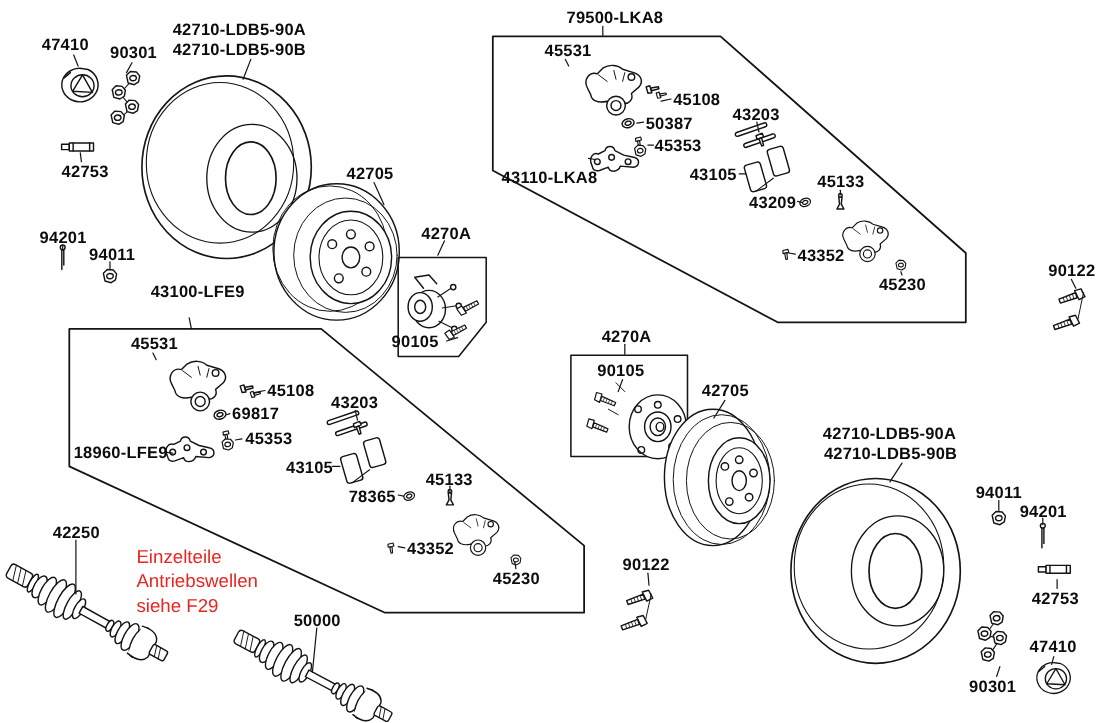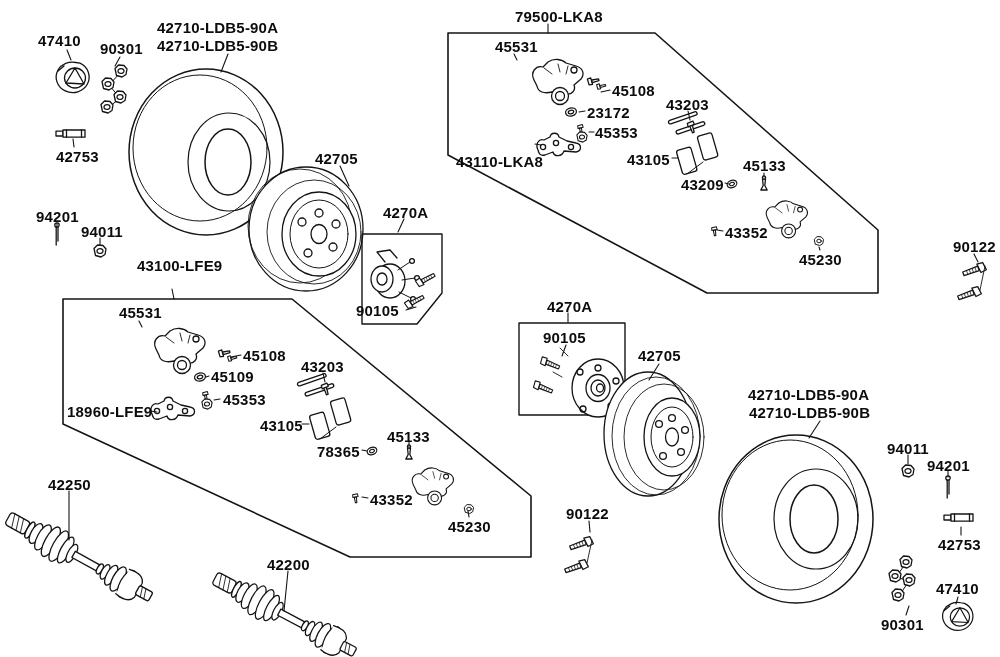--- a/index.html
+++ b/index.html
@@ -300,36 +300,36 @@
   <div class="plabel" style="left:56px;top:149px">42753</div>
   <div class="plabel" style="left:36px;top:209px">94201</div>
   <div class="plabel" style="left:81px;top:224px">94011</div>
   <div class="plabel" style="left:315px;top:151px">42705</div>
   <div class="plabel" style="left:383px;top:205px">4270A</div>
   <div class="plabel" style="left:356px;top:303px">90105</div>
 
   <div class="plabel" style="left:137px;top:258px">43100-LFE9</div>
   <div class="plabel" style="left:119px;top:305px">45531</div>
   <div class="plabel" style="left:243px;top:348px">45108</div>
-  <div class="plabel" style="left:211px;top:369px">45109</div>
+  <div class="plabel" style="left:211px;top:369px">69817</div>
   <div class="plabel" style="left:223px;top:392px">45353</div>
   <div class="plabel" style="left:67px;top:404px">18960-LFE9</div>
   <div class="plabel" style="left:301px;top:359px">43203</div>
   <div class="plabel" style="left:260px;top:418px">43105</div>
   <div class="plabel" style="left:317px;top:444px">78365</div>
   <div class="plabel" style="left:387px;top:429px">45133</div>
   <div class="plabel" style="left:370px;top:492px">43352</div>
   <div class="plabel" style="left:448px;top:519px">45230</div>
   <div class="plabel" style="left:48px;top:477px">42250</div>
-  <div class="plabel" style="left:267px;top:557px">42200</div>
+  <div class="plabel" style="left:267px;top:557px">50000</div>
 
   <div class="plabel" style="left:515px;top:9px">79500-LKA8</div>
   <div class="plabel" style="left:495px;top:39px">45531</div>
   <div class="plabel" style="left:612px;top:83px">45108</div>
-  <div class="plabel" style="left:587px;top:105px">23172</div>
+  <div class="plabel" style="left:587px;top:105px">50387</div>
   <div class="plabel" style="left:595px;top:125px">45353</div>
   <div class="plabel" style="left:456px;top:154px">43110-LKA8</div>
   <div class="plabel" style="left:666px;top:97px">43203</div>
   <div class="plabel" style="left:627px;top:152px">43105</div>
   <div class="plabel" style="left:743px;top:158px">45133</div>
   <div class="plabel" style="left:681px;top:177px">43209</div>
   <div class="plabel" style="left:725px;top:225px">43352</div>
   <div class="plabel" style="left:799px;top:252px">45230</div>
   <div class="plabel" style="left:953px;top:239px">90122</div>
 
@@ -338,14 +338,19 @@
   <div class="plabel" style="left:638px;top:348px">42705</div>
   <div class="plabel" style="left:748px;top:387px">42710-LDB5-90A</div>
   <div class="plabel" style="left:749px;top:405px">42710-LDB5-90B</div>
   <div class="plabel" style="left:887px;top:441px">94011</div>
   <div class="plabel" style="left:927px;top:458px">94201</div>
   <div class="plabel" style="left:938px;top:537px">42753</div>
   <div class="plabel" style="left:936px;top:581px">47410</div>
   <div class="plabel" style="left:881px;top:617px">90301</div>
   <div class="plabel" style="left:566px;top:506px">90122</div>
 
+  <div class="note" style="left:124px;top:496px">
+    <div>Einzelteile</div>
+    <div>Antriebswellen</div>
+    <div>siehe F29</div>
+  </div>
 
 </div>
 
 </body></html>

